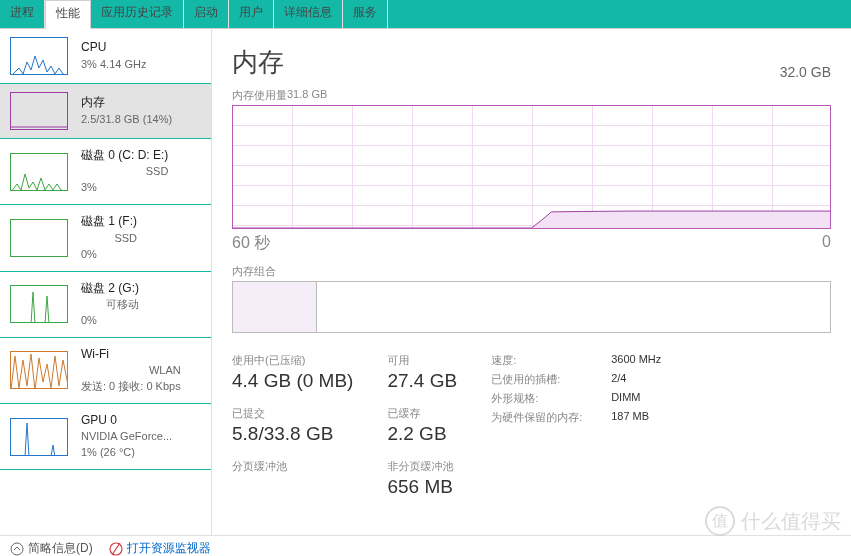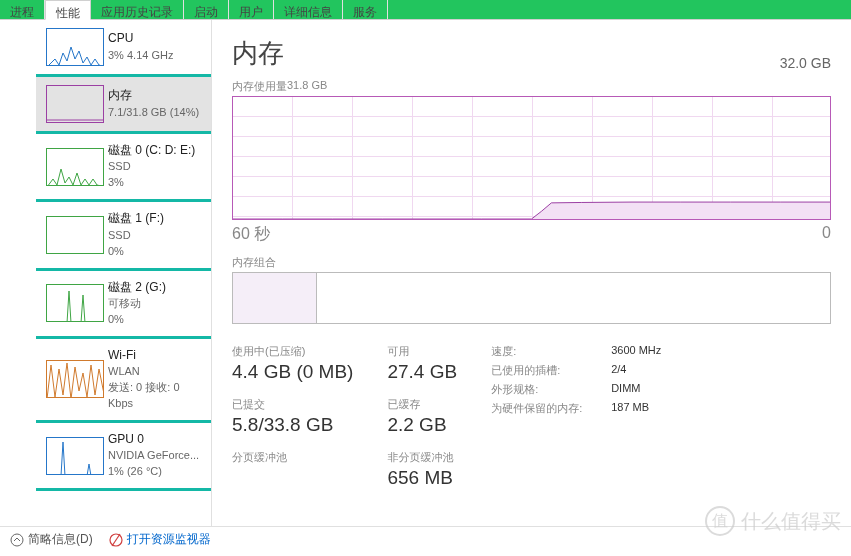--- a/index.html
+++ b/index.html
@@ -1,29 +1,29 @@
 <!DOCTYPE html>
 <html><head>
 <meta charset="utf-8">
 <style>
   * { margin: 0; padding: 0; box-sizing: border-box; }
   body { font-family: "Microsoft YaHei", Tahoma, sans-serif; font-size: 12px; color: #333; background: #fff; width: 851px; height: 556px; overflow: hidden; position: relative; }
   
-  .tabs { display: flex; border-bottom: 1px solid #d0d0d0; height: 20px; background: #22c55e; }
+  .tabs { display: flex; border-bottom: 1px solid #d0d0d0; height: 29px; background: #14b8a6; }
   .tab { padding: 4px 10px; font-size: 12px; cursor: pointer; border-right: 1px solid #e0e0e0; color: #444; }
   .tab.active { background: #fff; border-bottom: 1px solid #fff; margin-bottom: -1px; border-top: 1px solid #d0d0d0; border-left: 1px solid #d0d0d0; border-right: 1px solid #d0d0d0; }
 
   .body { display: flex; height: 506px; }
   .sidebar { width: 212px; border-right: 1px solid #e0e0e0; overflow-y: auto; }
-  .side-item { display: flex; align-items: center; padding: 8px 10px; gap: 4px; cursor: pointer; border-bottom: 3px solid #14b8a6; margin-left: 36px; }
+  .side-item { display: flex; align-items: center; padding: 8px 10px; gap: 13px; cursor: pointer; border-bottom: 1px solid #14b8a6; }
   .side-item.selected { background: #e3e3e3; }
   .thumb { width: 58px; height: 38px; border: 1px solid; position: relative; overflow: hidden; flex-shrink: 0; }
   .side-text { font-size: 12px; line-height: 1.45; }
   .side-text .t { color: #222; }
-  .side-text .s { color: #666; font-size: 11px; }
+  .side-text .s { color: #666; font-size: 11px; text-align: right; }
   .side-text .s2 { color: #666; font-size: 11px; }
 
   .main { flex: 1; padding: 16px 20px 10px 20px; position: relative; }
   .hdr { display: flex; justify-content: space-between; align-items: flex-end; margin-bottom: 8px; }
   .hdr h1 { font-size: 26px; font-weight: 400; color: #444; }
   .hdr .cap { font-size: 14px; color: #666; text-align: center; }
 
   .glabel { font-size: 11px; color: #888; margin-bottom: 2px; display: flex; }
   .graph { border: 1px solid #b759b7; height: 124px; position: relative; background: repeating-linear-gradient(to bottom, transparent, transparent 19px, #f0d8f0 19px, #f0d8f0 20px), repeating-linear-gradient(to right, transparent, transparent 59px, #f0d8f0 59px, #f0d8f0 60px); margin-bottom: 4px; }
   .graph svg { position: absolute; inset: 0; width: 100%; height: 100%; }
@@ -74,21 +74,21 @@
           <div class="t">CPU</div>
           <div class="s">3% 4.14 GHz</div>
         </div>
       </div>
       <div class="side-item selected">
         <div class="thumb" style="border-color: rgb(155, 63, 163);"><svg width="58" height="38" viewBox="0 0 58 38">
             <polyline points="0,34 58,34" fill="none" stroke="#9b3fa3" stroke-width="1"></polyline>
           </svg></div>
         <div class="side-text">
           <div class="t">内存</div>
-          <div class="s">7.1/31.8 GB (14%)</div>
+          <div class="s">2.5/31.8 GB (14%)</div>
         </div>
       </div>
       <div class="side-item">
         <div class="thumb" style="border-color: rgb(63, 165, 68);"><svg width="58" height="38" viewBox="0 0 58 38">
             <polyline points="0,38 6,30 10,36 14,20 18,34 22,28 26,36 30,24 34,36 38,30 42,36 46,30 50,36 58,38" fill="none" stroke="#3fa544" stroke-width="1"></polyline>
           </svg></div>
         <div class="side-text">
           <div class="t">磁盘 0 (C: D: E:)</div>
           <div class="s">SSD</div>
           <div class="s2">3%</div>

